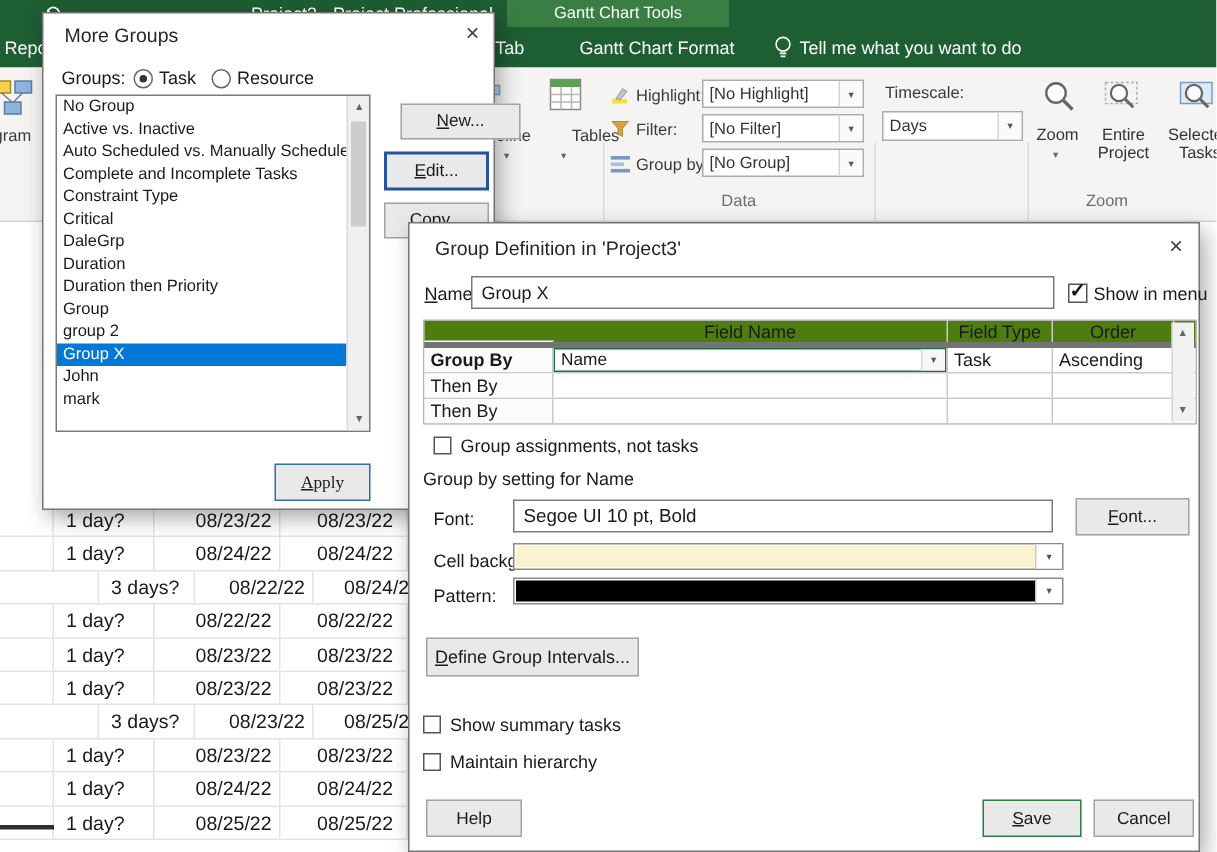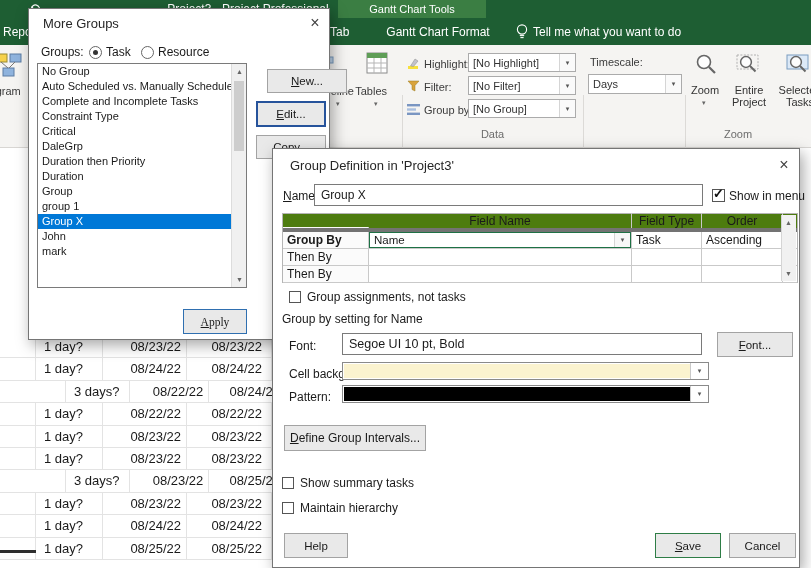--- a/index.html
+++ b/index.html
@@ -127,21 +127,21 @@
     <div class="abs smallarr" style="left:336px;top:55px;">▾</div>
 
     <svg class="abs" style="left:366px;top:7px;" width="22" height="22" viewBox="0 0 22 22">
       <rect x="1" y="1" width="20" height="20" fill="#fff" stroke="#8a8a8a"></rect>
       <rect x="1" y="1" width="20" height="5" fill="#5f9e57"></rect>
       <line x1="8" y1="6" x2="8" y2="21" stroke="#b5b5b5"></line>
       <line x1="15" y1="6" x2="15" y2="21" stroke="#b5b5b5"></line>
       <line x1="1" y1="11" x2="21" y2="11" stroke="#b5b5b5"></line>
       <line x1="1" y1="16" x2="21" y2="16" stroke="#b5b5b5"></line>
     </svg>
-    <div class="abs rlabel" style="left:347px;top:40px;width:40px;text-align:right;">Tables</div>
+    <div class="abs rlabel" style="left:377px;top:40px;width:40px;text-align:center;">Tables</div>
     <div class="abs smallarr" style="left:374px;top:55px;">▾</div>
 
     <div class="abs rsep" style="left:402px;"></div>
 
     <svg class="abs" style="left:407px;top:12px;" width="13" height="13" viewBox="0 0 13 13">
       <rect x="1" y="9" width="10" height="3" fill="#f7e03c"></rect>
       <path d="M3.5 9 8 2l3 2-4.5 5.5z" fill="#c2c2ca" stroke="#8a8a8a" stroke-width=".5"></path>
     </svg>
     <div class="abs rlabel" style="left:424px;top:13px;">Highlight:</div>
     <div class="abs rcombo" style="left:468px;top:8px;width:108px;height:19px;">
@@ -277,29 +277,30 @@
 
     <div class="abs lbl12" style="left:12px;top:36px;">Groups:</div>
     <div class="abs radio sel" style="left:60px;top:37px;"></div>
     <div class="abs lbl12" style="left:77px;top:36px;">Task</div>
     <div class="abs radio" style="left:112px;top:37px;"></div>
     <div class="abs lbl12" style="left:129px;top:36px;">Resource</div>
 
     <div class="abs listbox" style="left:8px;top:54px;width:210px;height:225px;">
       <div class="lb-items">
           <div class="lb-item">No Group</div>
+          <div class="lb-item">Active vs. Inactive</div>
           <div class="lb-item">Auto Scheduled vs. Manually Scheduled</div>
           <div class="lb-item">Complete and Incomplete Tasks</div>
           <div class="lb-item">Constraint Type</div>
           <div class="lb-item">Critical</div>
           <div class="lb-item">DaleGrp</div>
+          <div class="lb-item">Duration</div>
           <div class="lb-item">Duration then Priority</div>
-          <div class="lb-item">Duration</div>
           <div class="lb-item">Group</div>
-          <div class="lb-item">group 1</div>
+          <div class="lb-item">group 2</div>
           <div class="lb-item sel">Group X</div>
           <div class="lb-item">John</div>
           <div class="lb-item">mark</div>
         </div>
       <div class="sbar">
         <div class="sarr" style="top:0;">▲</div>
         <div class="sthumb" style="top:17px;height:70px;"></div>
         <div class="sarr" style="bottom:0;">▼</div>
       </div>
     </div>

